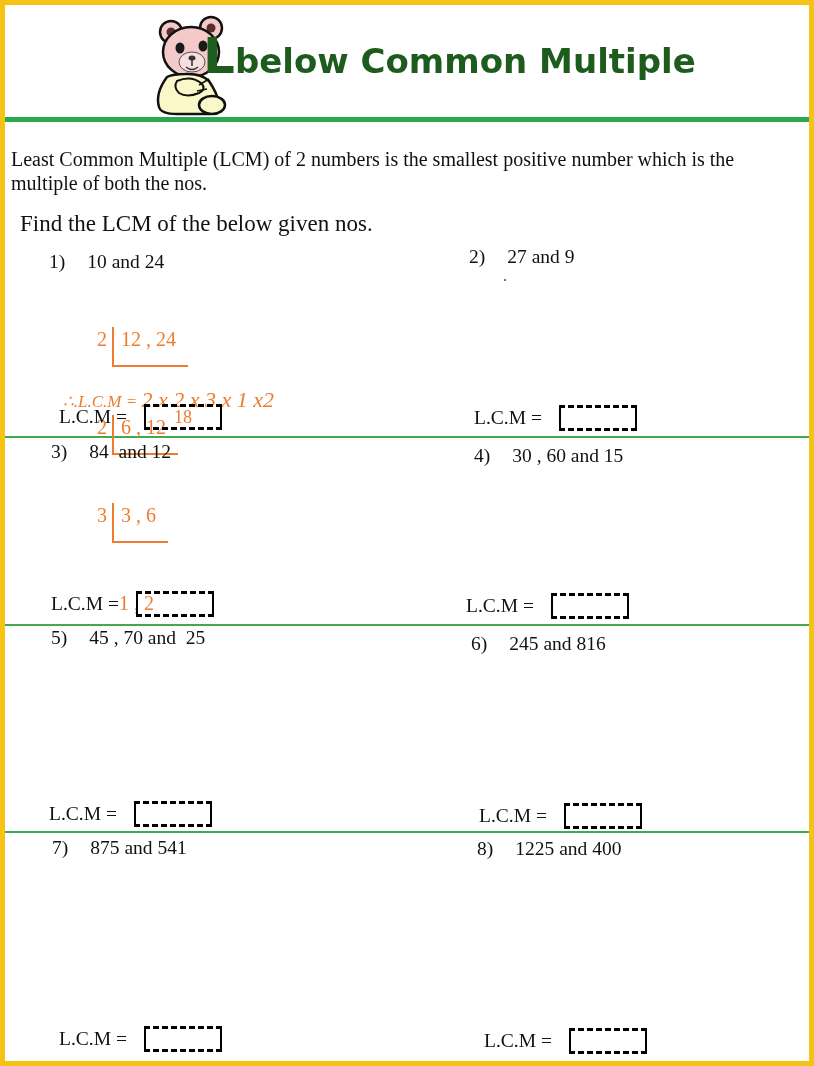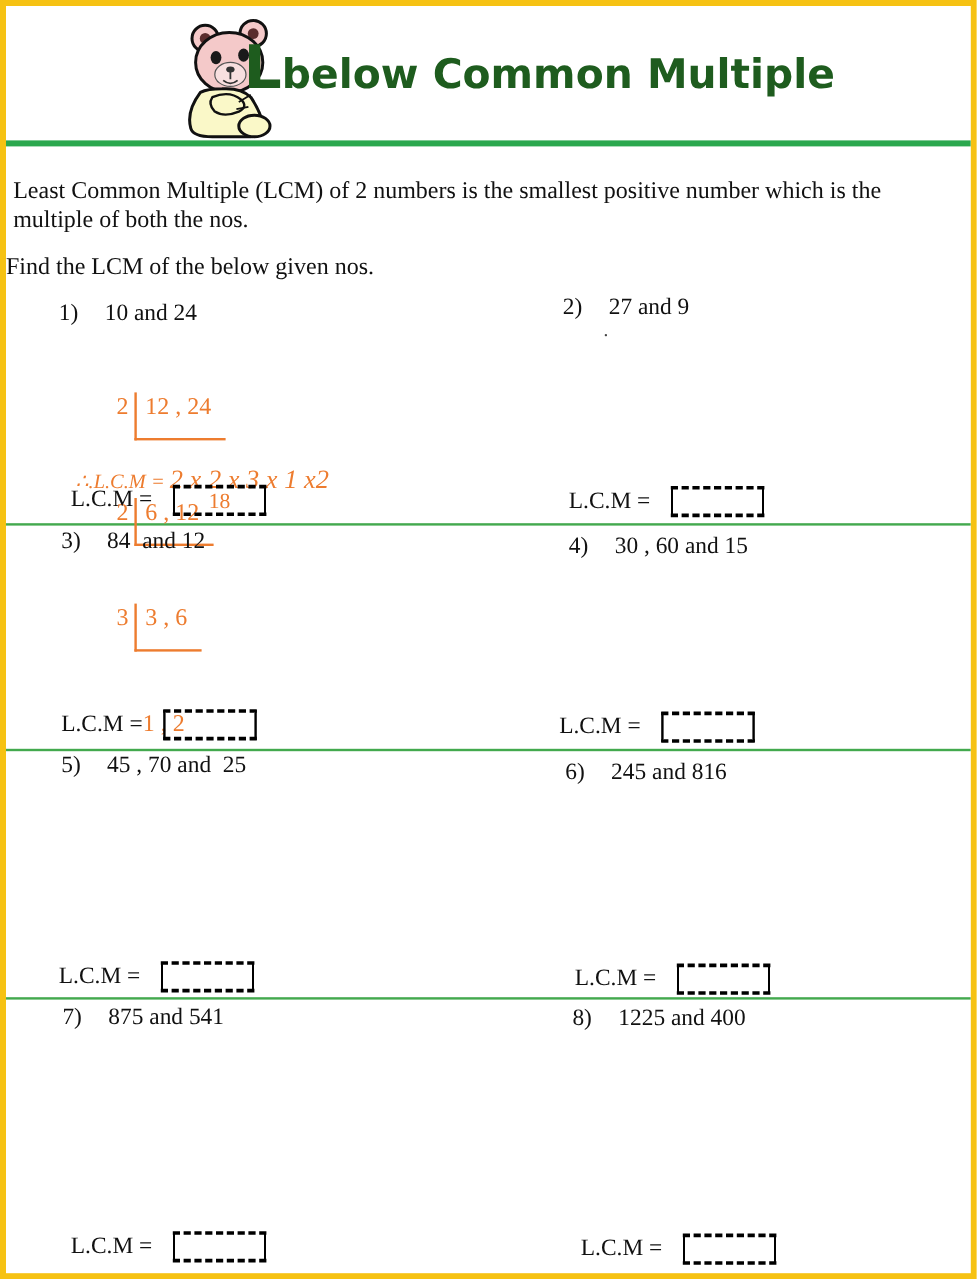--- a/index.html
+++ b/index.html
@@ -29,22 +29,22 @@
     background:var(--header-rule,#2BA84E);
   }
   .bear{position:absolute;left:142px;top:10px;}
 
   
   .intro{
     position:absolute;left:6px;top:142px;width:775px;
     font-size:20px;line-height:1.22;
   }
   .instruction{
-    position:absolute;left:0;top:206px;
-    font-size:20px;
+    position:absolute;left:15px;top:206px;
+    font-size:23px;
   }
 
   
   .separator{
     position:absolute;left:0;right:0;height:2px;
     background:var(--separator,#43A94E);
   }
   .sep-1{top:431px;}
   .sep-2{top:619px;}
   .sep-3{top:826px;}

